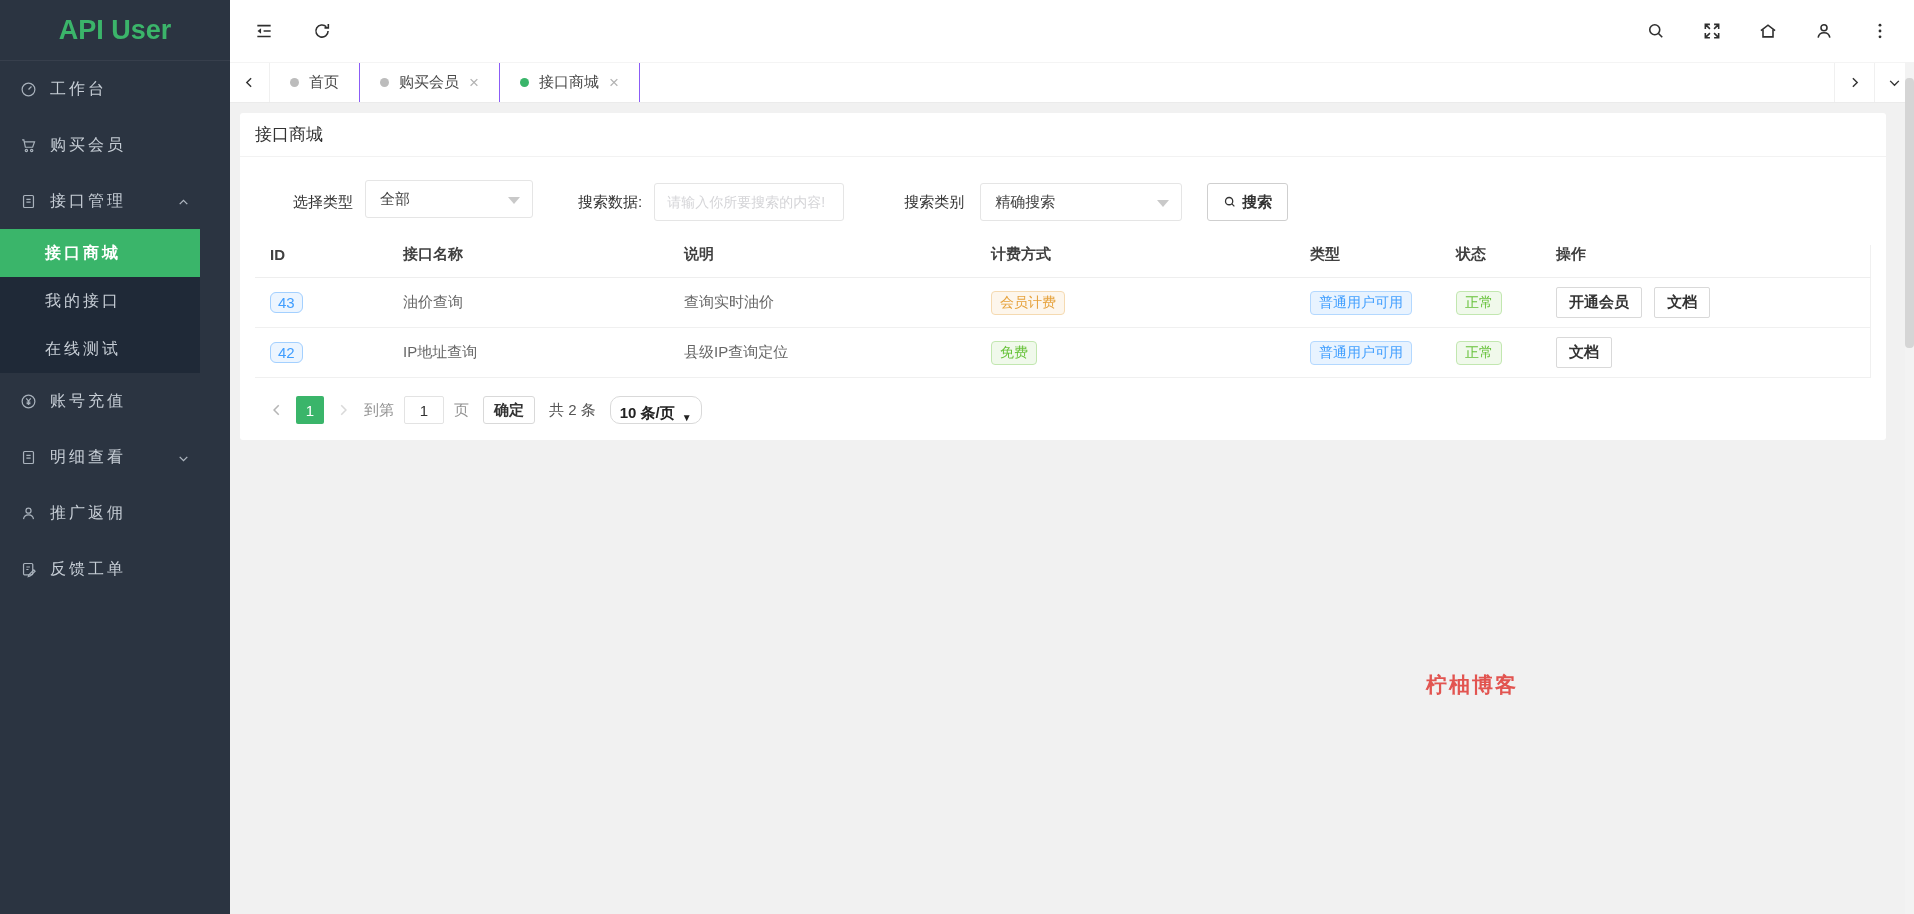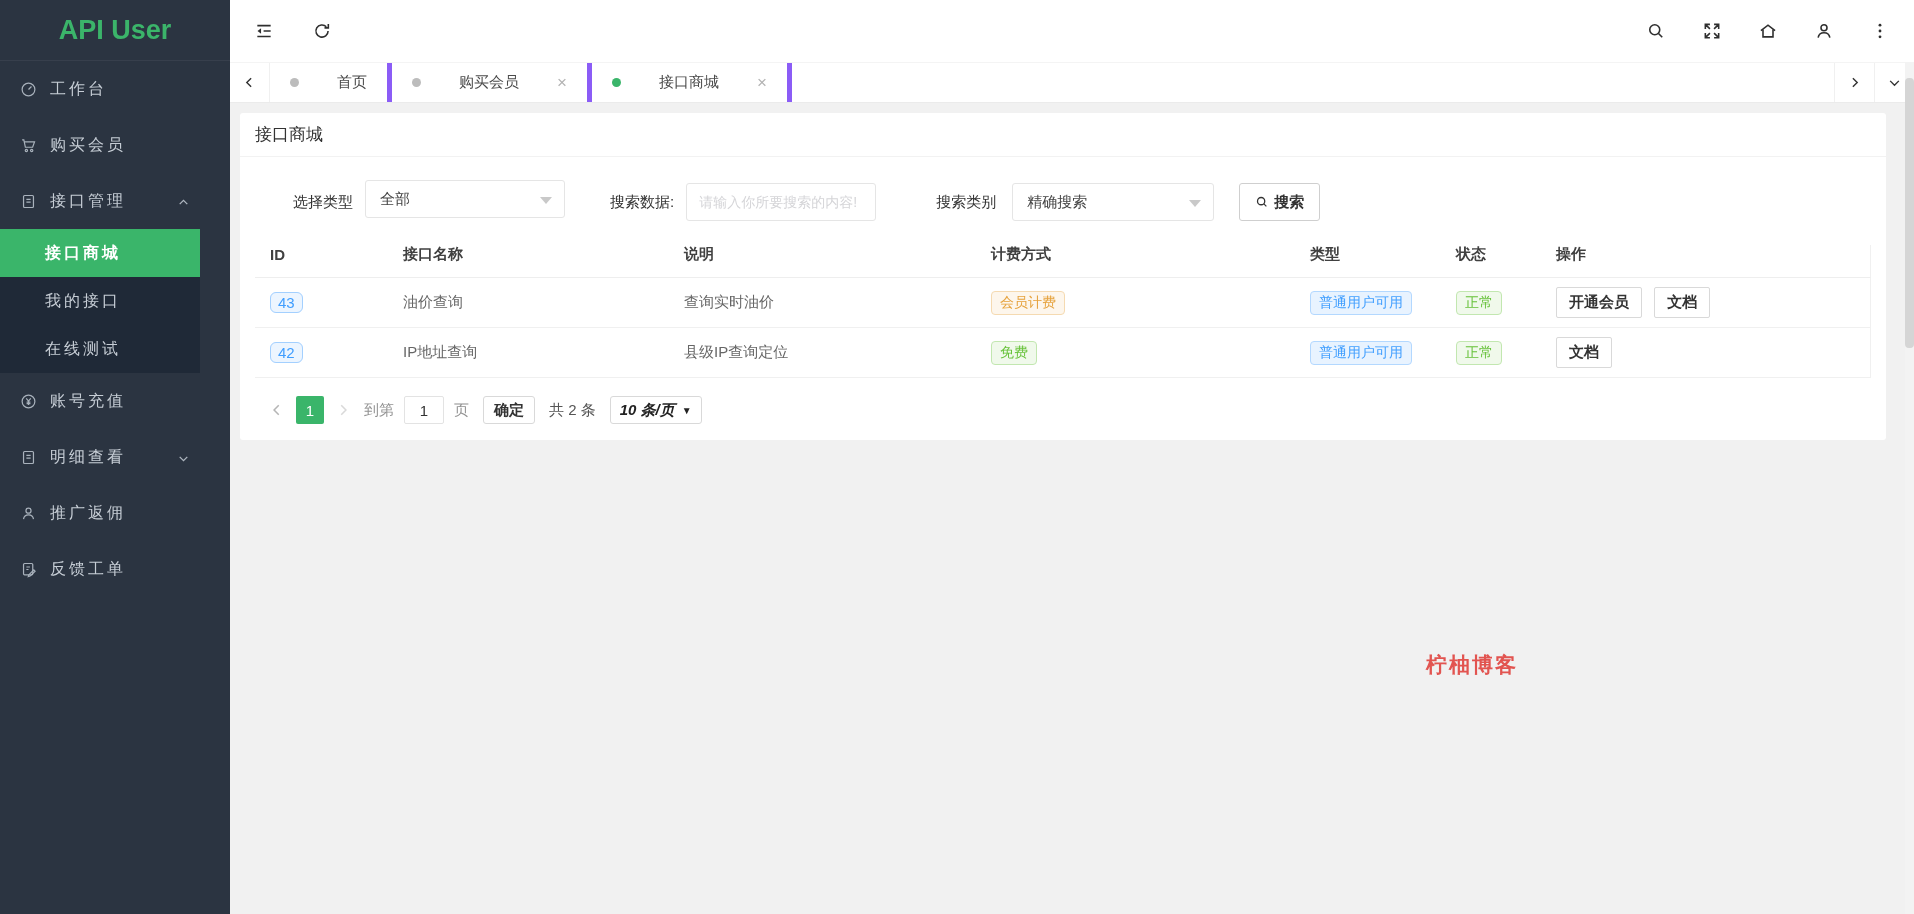--- a/index.html
+++ b/index.html
@@ -34,43 +34,43 @@
 
   
   .tabbar { position:absolute; left:230px; top:62px; width:1684px; height:41px;
             background:#fff; border-top:1px solid #f4f4f4; border-bottom:1px solid #ebebeb;
             display:flex; align-items:stretch; }
   .tab-nav { width:40px; display:flex; align-items:center; justify-content:center;
              color:#333; cursor:pointer; }
   .tab-nav.first { border-right:1px solid #f0f0f0; }
   .tab-nav.right { border-left:1px solid #f0f0f0; }
   .tab-nav svg { width:13px; height:13px; }
-  .tab { display:flex; align-items:center; padding:0 20px; border-right:5px solid #8b5cf6;
-         font-size:15px; color:#4a4a4a; cursor:pointer;gap:28px; }
+  .tab { display:flex; align-items:center; padding:0 20px; border-right:1px solid #8b5cf6;
+         font-size:15px; color:#4a4a4a; cursor:pointer; }
   .tab-dot { width:9px; height:9px; border-radius:50%; background:#bcbcbc; margin-right:10px; }
   .tab.active .tab-dot { background:#3ab56a; }
   .tab-close { margin-left:10px; color:#b3b3b3; font-size:17px; line-height:1; cursor:pointer; }
   .tab-spacer { flex:1; }
 
   
   .main { position:absolute; left:230px; top:103px; width:1684px; height:811px; background:#f1f1f1; }
   .card { position:absolute; left:10px; top:10px; right:28px; background:#fff;
           border-radius:3px; padding-bottom:16px; }
   .card-title { height:44px; line-height:44px; padding-left:15px; font-size:17px;
                 color:#333; border-bottom:1px solid #f2f2f2; }
 
   .filter-row { margin-top:26px; padding-left:53px; display:flex; align-items:center; height:38px; }
   .f-label { font-size:15px; color:#333; white-space:nowrap; }
   .sel { position:relative; height:38px; border:1px solid #e5e5e5; border-radius:3px;
          background:#fff; display:flex; align-items:center; padding:0 14px; font-size:15px;
          color:#444; cursor:pointer; }
   .sel .caret { position:absolute; right:12px; top:16px; width:0; height:0;
                 border-left:6px solid transparent; border-right:6px solid transparent;
                 border-top:7px solid #c9c9c9; }
-  .sel.w1 { width:200px; margin:0 45px 6px 12px;text-align:center; }
+  .sel.w1 { width:168px; margin:0 45px 6px 12px;text-align:center; }
   .sel.w2 { width:202px; margin:0 25px 0 16px; }
   .text-input { width:190px; height:38px; border:1px solid #e5e5e5; border-radius:3px;
                 padding:0 12px; font-size:14px; color:#333; outline:none; margin:0 60px 0 12px;
                 font-family:inherit; }
   .text-input::placeholder { color:#d5d5d8; }
   .btn-search { height:38px; padding:0 15px; border:1px solid #cfcfcf; border-radius:3px;
                 background:#fff; display:flex; align-items:center; gap:5px; font-size:15px;
                 font-weight:bold; color:#333; cursor:pointer; font-family:inherit; }
   .btn-search svg { width:14px; height:14px; }
 
@@ -99,26 +99,26 @@
              display:flex; align-items:center; justify-content:center; margin:0 12px;
              font-size:15px; cursor:pointer; }
   .pg-goto { color:#929292; margin:0 10px 0 14px; }
   .pg-input { width:40px; height:28px; border:1px solid #e3e3e3; border-radius:2px;
               text-align:center; font-size:15px; color:#333; outline:none; font-family:inherit; }
   .pg-unit { color:#929292; margin:0 14px 0 10px; }
   .pg-confirm { height:28px; padding:0 10px; border:1px solid #d9d9d9; border-radius:3px;
                 background:#fff; font-size:15px; font-weight:bold; color:#333;
                 cursor:pointer; font-family:inherit; }
   .pg-total { margin:0 14px; color:#555; }
-  .pg-size { height:28px; border:1px solid #d9d9d9; border-radius:3px; padding:0 9px;
-             display:flex; align-items:center; gap:7px; font-size:15px; color:#222;
-             font-weight:bold; cursor:pointer; background:#fff;font-style:italic; }
+  .pg-size { height:28px; border:1px solid #d9d9d9; border-radius:10px; padding:0 9px;
+             display:flex; align-items:flex-end; gap:7px; font-size:15px; color:#222;
+             font-weight:bold; cursor:pointer; background:#fff; }
   .pg-size .caret { font-size:10px; color:#222; }
 
-  .watermark { position:absolute; left:1196px; top:548px; color:#e25450; font-size:21px;
+  .watermark { position:absolute; left:1196px; top:568px; color:#e25450; font-size:21px;
                letter-spacing:2px; font-weight:bold; z-index:1; }
 
   .scrollbar { position:absolute; right:0; top:62px; bottom:0; width:9px; background:#f3f3f3; z-index:6; }
   .scrollbar .thumb { width:9px; height:270px; margin-top:16px; background:#d5d5d5; border-radius:4px; }
 </style>
 </head>
 <body>
 
 <aside class="sidebar">
   <div class="logo">API User</div>

